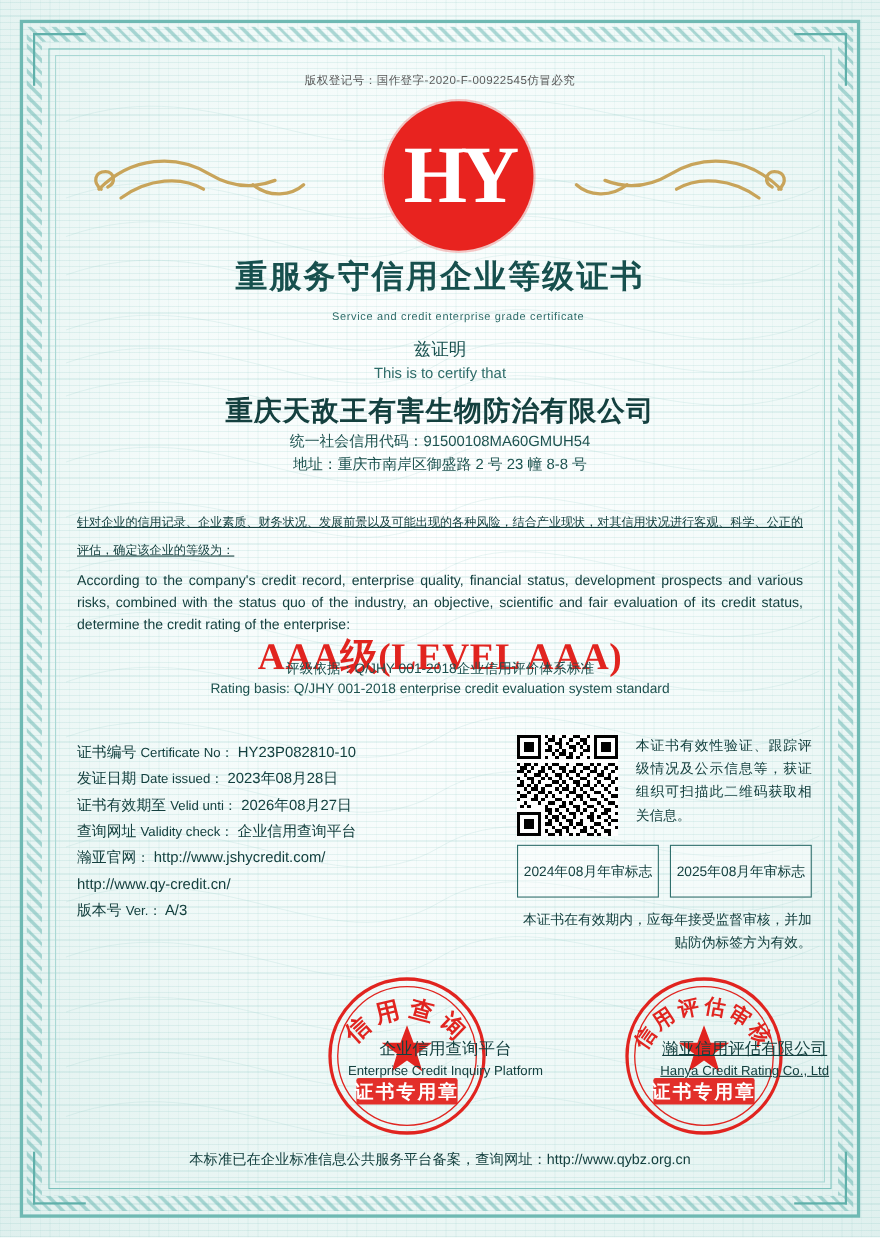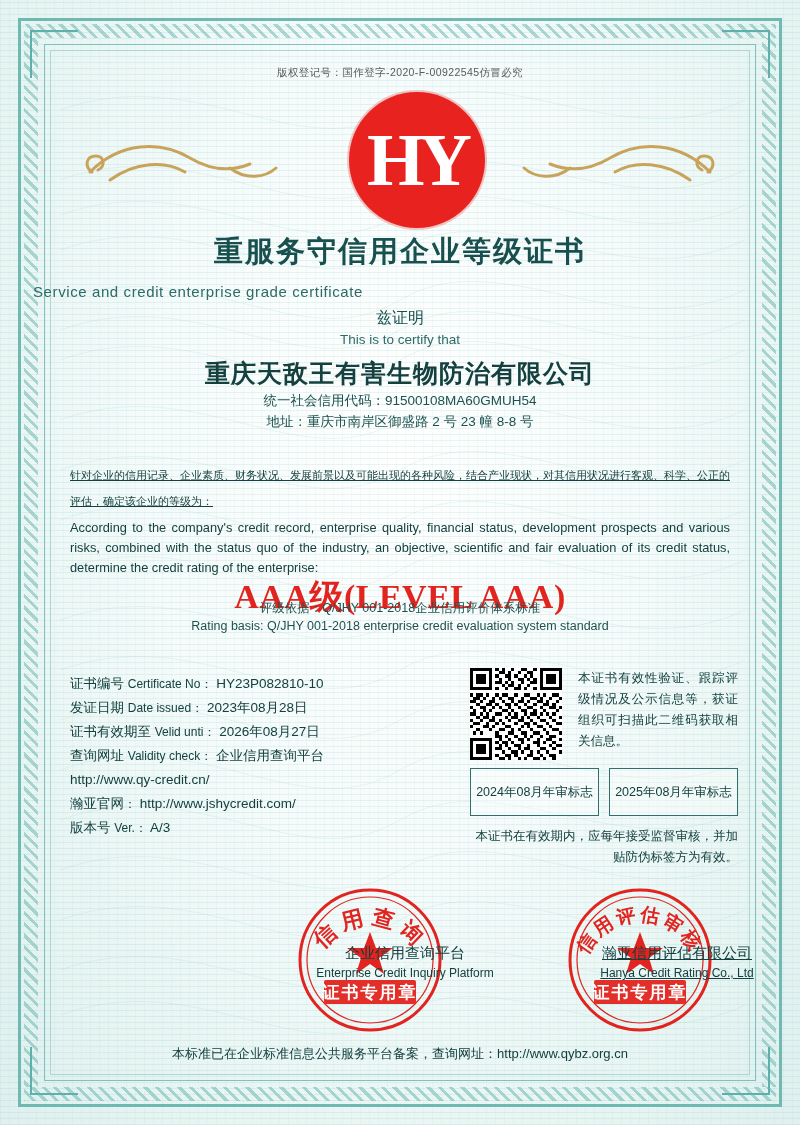--- a/index.html
+++ b/index.html
@@ -94,22 +94,22 @@
   }
   .flourish.left{left:80px;}
   .flourish.right{right:80px;}
 
   .title-cn{
     position:absolute;top:232px;left:0;right:0;text-align:center;
     font-family:"Liberation Serif", serif;
     font-weight:bold;font-size:29px;color:#17504e;letter-spacing:2px;
   }
   .title-en{
-    position:absolute;top:283px;left:0;right:0;text-align:left;
-    font-size:15px;color:#2c6b68;letter-spacing:.6px;padding-left:33px;
+    position:absolute;top:283px;left:0;right:0;text-align:center;
+    font-size:10px;color:#2c6b68;letter-spacing:.6px;padding-left:33px;
   }
   .certify-cn{
     position:absolute;top:308px;left:0;right:0;text-align:center;
     font-size:16px;color:#17504e;
   }
   .certify-en{
     position:absolute;top:332px;left:0;right:0;text-align:center;
     font-size:13.5px;color:#2c6b68;
   }
   .company{
@@ -285,22 +285,22 @@
     <span class="lvl">AAA级(LEVEL AAA)</span>
   </div>
   <div class="basis-cn">评级依据：Q/JHY 001-2018企业信用评价体系标准</div>
   <div class="basis-en">Rating basis: Q/JHY 001-2018 enterprise credit evaluation system standard</div>
 
   <div class="details">
     <div class="row"><span class="lab-cn">证书编号</span> <span class="lab-en">Certificate No：</span> <span class="val">HY23P082810-10</span></div>
     <div class="row"><span class="lab-cn">发证日期</span> <span class="lab-en">Date issued：</span> <span class="val">2023年08月28日</span></div>
     <div class="row"><span class="lab-cn">证书有效期至</span> <span class="lab-en">Velid unti：</span> <span class="val">2026年08月27日</span></div>
     <div class="row"><span class="lab-cn">查询网址</span> <span class="lab-en">Validity check：</span> <span class="val">企业信用查询平台</span></div>
+    <div class="row"><span class="lab-cn">瀚亚官网</span><span class="lab-en">：</span> <span class="val">http://www.jshycredit.com/</span></div>
     <div class="row"><span class="val">http://www.qy-credit.cn/</span></div>
-    <div class="row"><span class="lab-cn">瀚亚官网</span><span class="lab-en">：</span> <span class="val">http://www.jshycredit.com/</span></div>
     <div class="row"><span class="lab-cn">版本号</span> <span class="lab-en">Ver.：</span> <span class="val">A/3</span></div>
   </div>
 
   <div class="qr">
     <svg width="92" height="92" viewBox="0 0 29 29" shape-rendering="crispEdges">
       <rect width="29" height="29" fill="#fff"></rect>
       <g fill="#000">
         <rect x="0" y="0" width="7" height="1"></rect>
           <rect x="0" y="6" width="7" height="1"></rect>
         <rect x="0" y="0" width="1" height="7"></rect>

